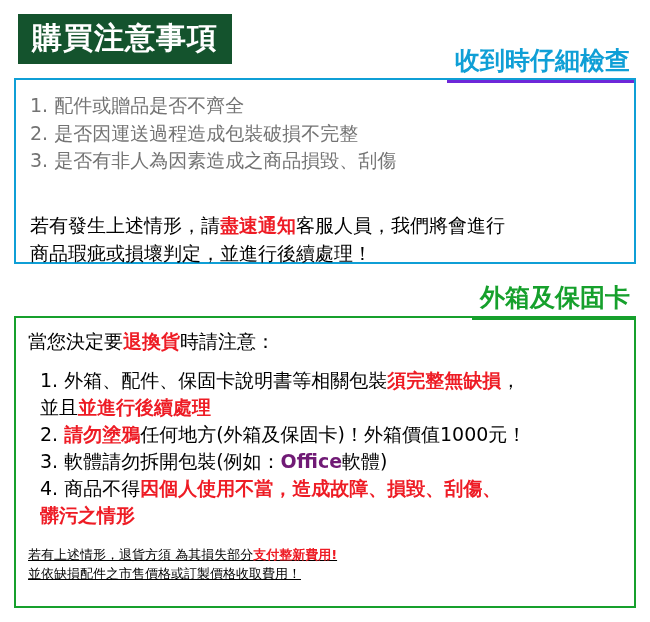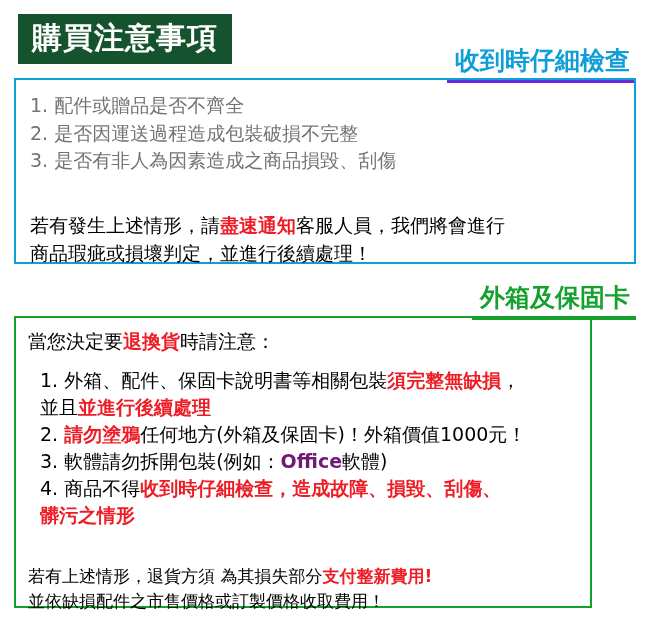--- a/index.html
+++ b/index.html
@@ -92,21 +92,21 @@
     padding: 4px 6px 6px 8px;
     border-bottom: 4px solid #16a02c;
     white-space: nowrap;
   }
 
   
   .sec2-box {
     position: absolute;
     left: 14px;
     top: 316px;
-    width: 578px;
+    width: 622px;
     height: 292px;
     box-sizing: border-box;
     border: 2px solid #16a02c;
     padding: 10px 12px 0 12px;
   }
   .sec2-lead {
     font-size: 19px;
     line-height: 1.42;
     color: #000000;
     white-space: nowrap;
@@ -115,24 +115,25 @@
     margin: 12px;
     padding: 0;
     list-style: none;
   }
   .sec2-list li {
     font-size: 19px;
     line-height: 1.42;
     color: #000000;
   }
   .sec2-note {
-    margin-top: 35px;
-    font-size: 17px;
+    margin-top: 16px;
+    font-size: 13px;
     line-height: 1.5;
     color: #000000;
+    text-decoration: underline;
   }
   .nowrap { white-space: nowrap; }
 </style>
 </head>
 <body>
 
 <div class="page">
 
   <div class="title-banner">購買注意事項</div>
 
@@ -164,21 +165,21 @@
         <span class="nowrap"><span>1. 外箱、配件、保固卡說明書等相關包裝</span><span class="red-b">須完整無缺損</span><span>，</span></span>
         <div class="nowrap"><span>並且</span><span class="red-b">並進行後續處理</span></div>
       </li>
       <li class="nowrap">
         <span>2. </span><span class="red-b">請勿塗鴉</span><span>任何地方(外箱及保固卡)！外箱價值1000元！</span>
       </li>
       <li class="nowrap">
         <span>3. 軟體請勿拆開包裝(例如：</span><span class="black-b">Office</span><span>軟體)</span>
       </li>
       <li>
-        <span class="nowrap"><span>4. 商品不得</span><span class="red-b">收到時仔細檢查，造成故障、損毀、刮傷、</span></span>
+        <span class="nowrap"><span>4. 商品不得</span><span class="red-b">因個人使用不當，造成故障、損毀、刮傷、</span></span>
         <div class="nowrap"><span class="red-b">髒污之情形</span></div>
       </li>
     </ul>
 
     <div class="sec2-note">
       <div class="nowrap">
         <span>若有上述情形，退貨方須 為其損失部分</span><span class="red-b">支付整新費用!</span>
       </div>
       <div class="nowrap">並依缺損配件之市售價格或訂製價格收取費用！</div>
     </div>

